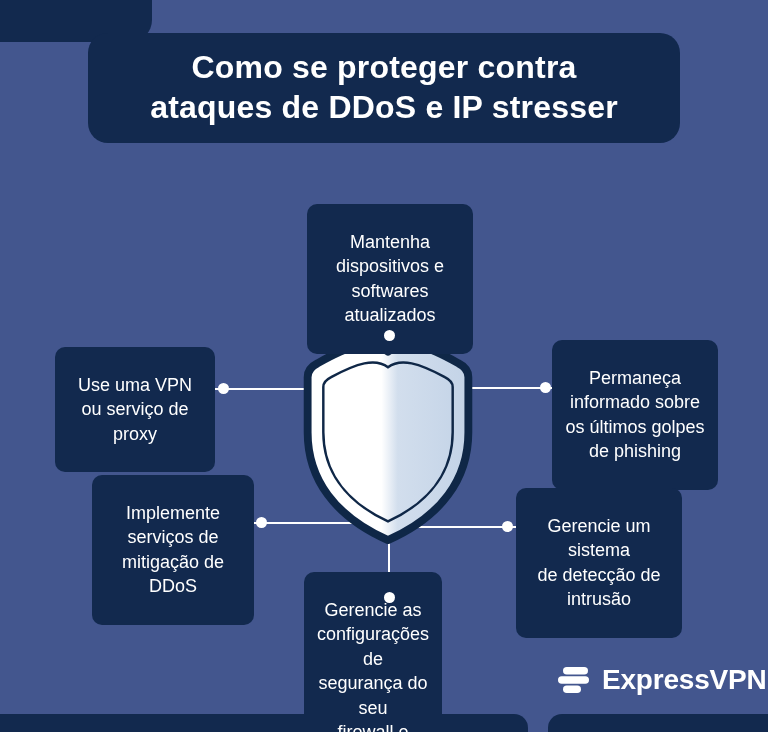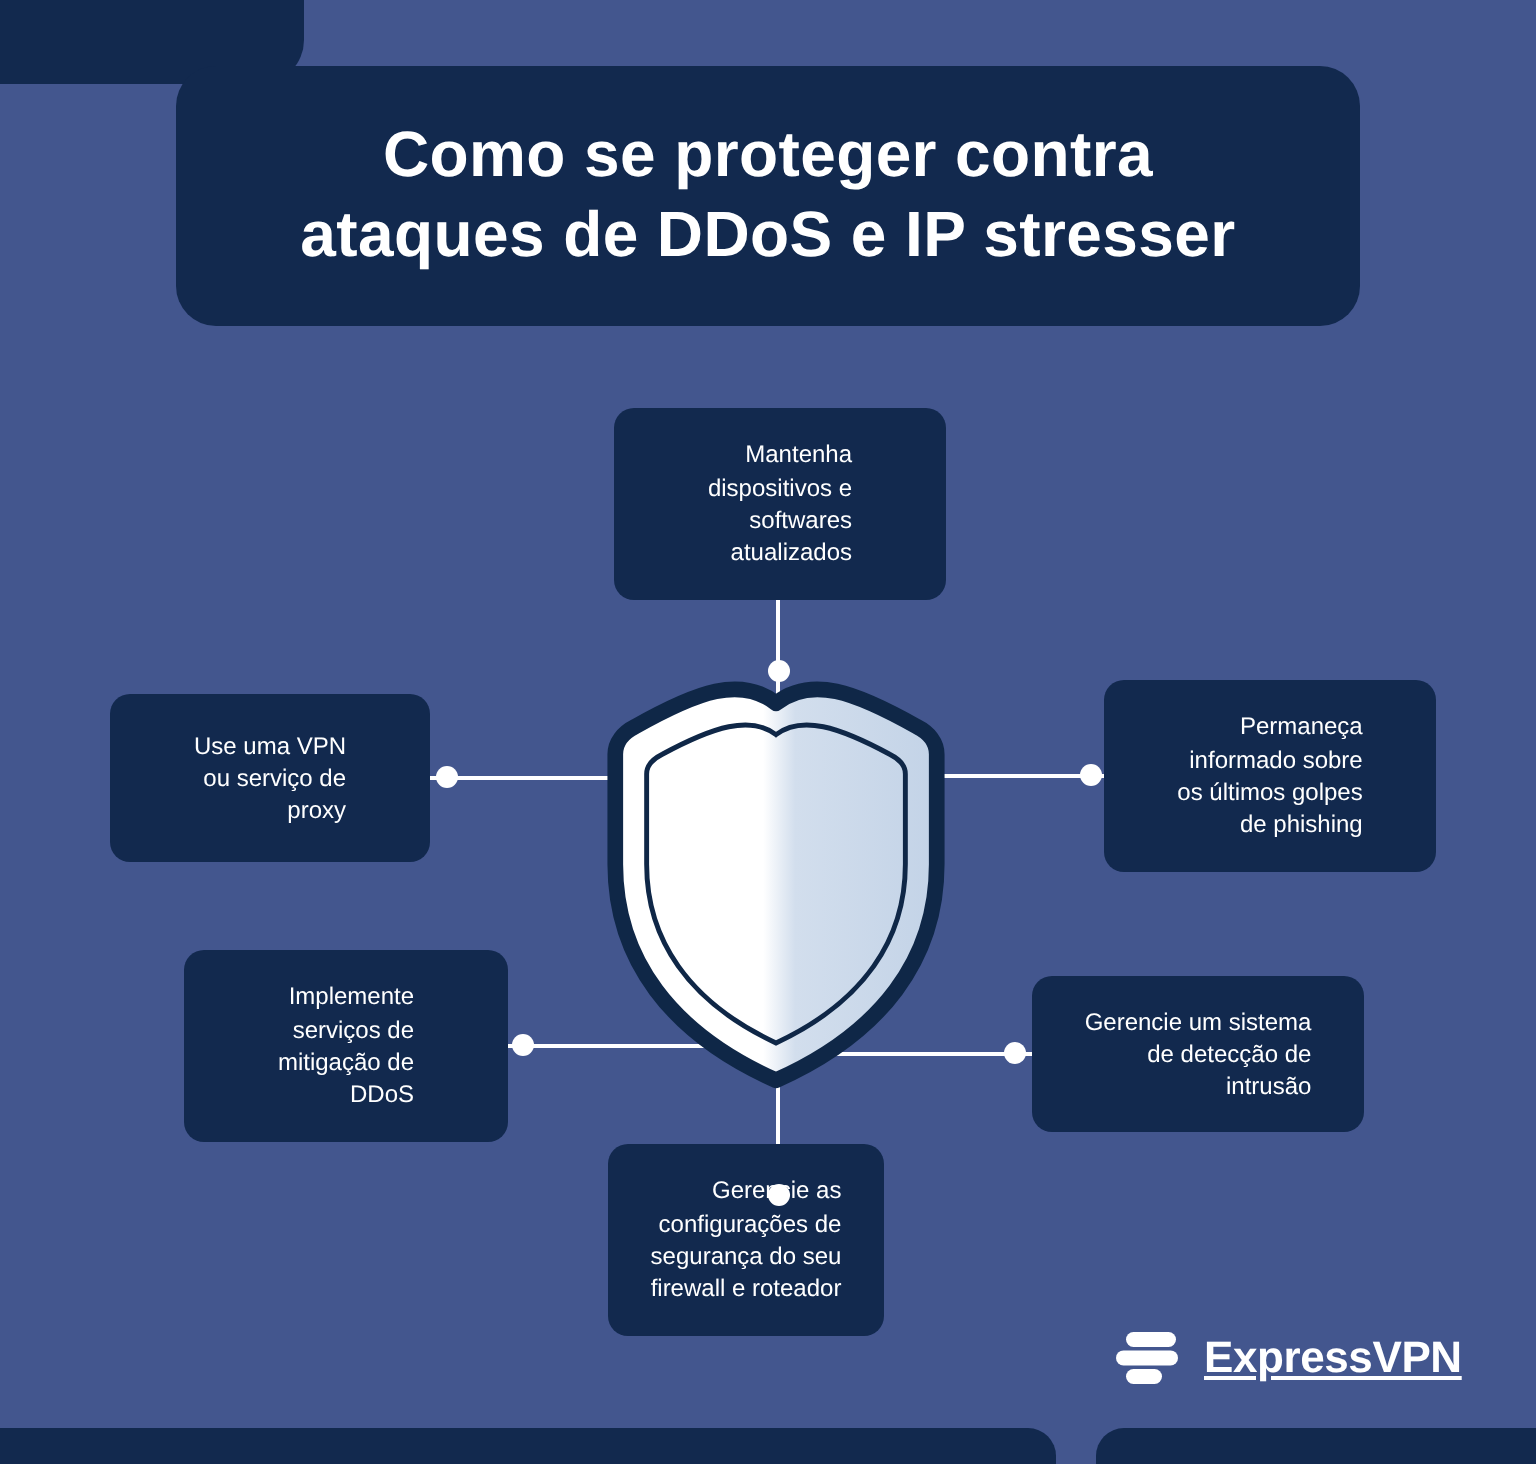--- a/index.html
+++ b/index.html
@@ -14,21 +14,21 @@
   }
   .navy { background: var(--navy, #12294e); }
 
   
   .corner-tl { position: absolute; left: 0; top: 0; width: 152px; height: 42px; border-radius: 0 0 22px 0; z-index: 1; }
   .strip-left { position: absolute; left: 0; top: 714px; width: 528px; height: 18px; border-radius: 0 14px 0 0; z-index: 1; }
   .strip-right { position: absolute; left: 548px; top: 714px; width: 220px; height: 18px; border-radius: 14px 0 0 0; z-index: 1; }
 
   
   .banner {
-    position: absolute; left: 88px; top: 33px; width: 592px; height: 130px;
+    position: absolute; left: 88px; top: 33px; width: 592px; height: 110px;
     border-radius: 20px; display: flex; align-items: center; justify-content: center;
     z-index: 2;
   }
   .title {
     margin: 0; color: var(--text, #ffffff); font-size: 32px; font-weight: bold;
     text-align: center; line-height: 1.24; white-space: pre-line; letter-spacing: 0.2px;
   }
 
   
   .line { position: absolute; background: var(--line, #ffffff); z-index: 3; }
@@ -48,33 +48,33 @@
   .dt-right-lower{ left: 502px; top: 521px; }
 
   
   .shield { position: absolute; left: 290px; top: 330px; width: 196px; height: 218px; z-index: 4; }
   .shield svg { display: block; width: 100%; height: 100%; }
 
   
   .callout {
     position: absolute; background: var(--navy, #12294e); color: var(--text, #ffffff);
     border-radius: 10px; display: flex; align-items: center; justify-content: center;
-    text-align: right; font-size: 12px; line-height: 1.36; padding: 4px 6px;
+    text-align: center; font-size: 18px; line-height: 1.36; padding: 26px 6px;
     box-sizing: border-box; white-space: pre-line; z-index: 5;
   }
   .co-top         { left: 307px; top: 204px; width: 166px; min-height: 96px; }
   .co-left-upper  { left: 55px;  top: 347px; width: 160px; min-height: 84px; }
   .co-right-upper { left: 552px; top: 340px; width: 166px; min-height: 96px; }
   .co-left-lower  { left: 92px;  top: 475px; width: 162px; min-height: 96px; }
   .co-right-lower { left: 516px; top: 488px; width: 166px; min-height: 78px; }
   .co-bottom      { left: 304px; top: 572px; width: 138px; min-height: 96px; }
 
   
   .brand { position: absolute; left: 556px; top: 664px; display: flex; align-items: center; gap: 10px; z-index: 5; }
-  .brand-text { color: var(--text, #ffffff); font-size: 22px; font-weight: bold; letter-spacing: -0.2px; text-decoration: underline; }
+  .brand-text { color: var(--text, #ffffff); font-size: 28px; font-weight: bold; letter-spacing: -0.2px; }
 </style>
 </head>
 <body>
 
 <div class="stage">
 
   <div class="corner-tl navy"></div>
   <div class="strip-left navy"></div>
   <div class="strip-right navy"></div>
 

